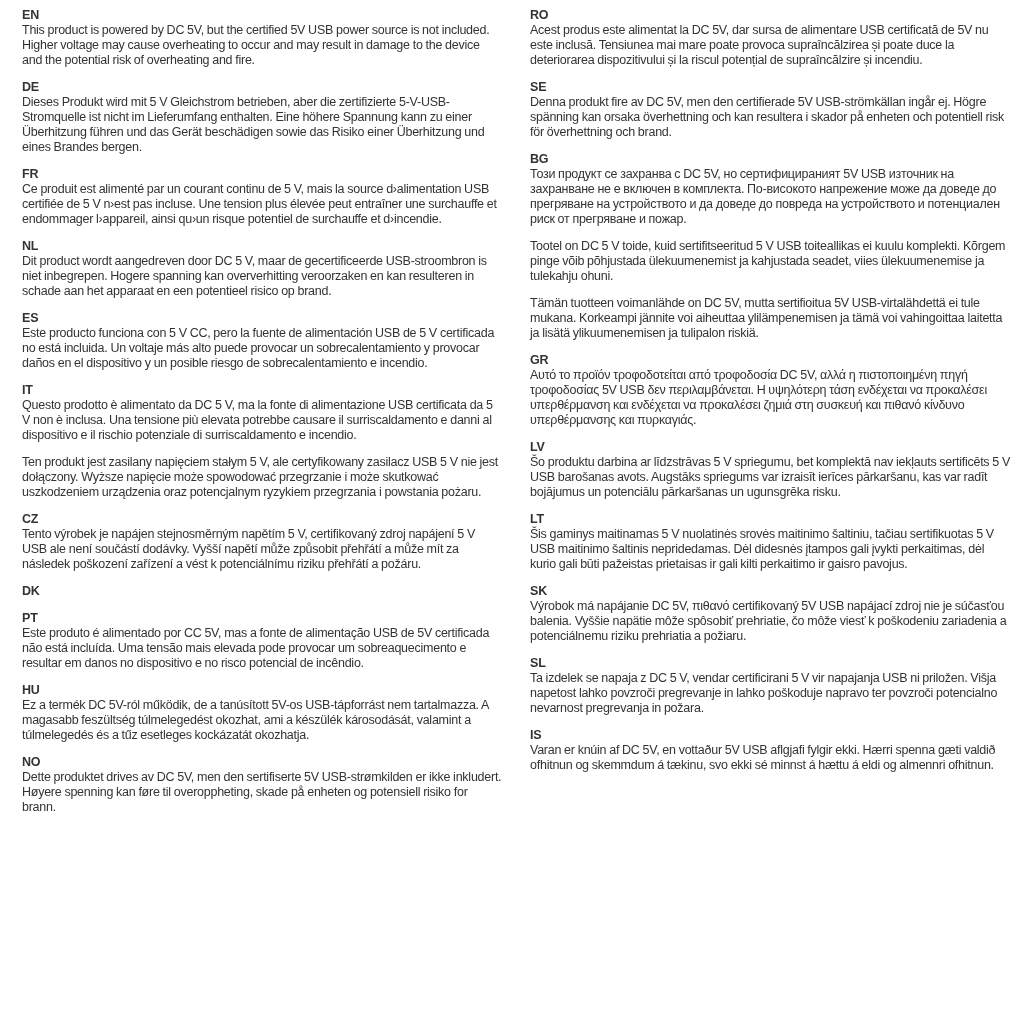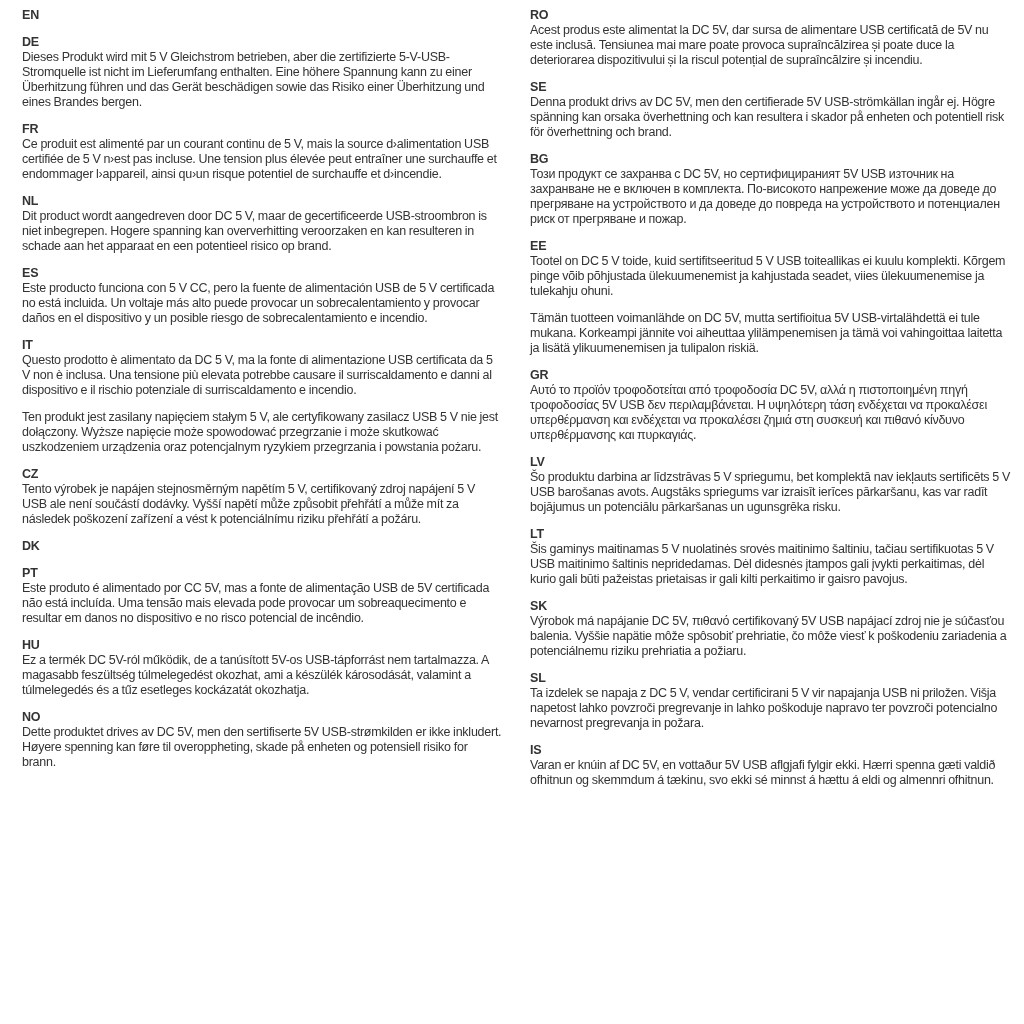--- a/index.html
+++ b/index.html
@@ -42,20 +42,21 @@
     word-spacing: -0.3px;
   }
 </style>
 </head>
 <body>
 
 <div class="page">
   <div class="column">
       <div class="section">
         <div class="lang-code">EN</div>
+        <div class="lang-text">This product is powered by DC 5V, but the certified 5V USB power source is not included. Higher voltage may cause overheating to occur and may result in damage to the device and the potential risk of overheating and fire.</div>
       </div>
       <div class="section">
         <div class="lang-code">DE</div>
         <div class="lang-text">Dieses Produkt wird mit 5 V Gleichstrom betrieben, aber die zertifizierte 5-V-USB-Stromquelle ist nicht im Lieferumfang enthalten. Eine höhere Spannung kann zu einer Überhitzung führen und das Gerät beschädigen sowie das Risiko einer Überhitzung und eines Brandes bergen.</div>
       </div>
       <div class="section">
         <div class="lang-code">FR</div>
         <div class="lang-text">Ce produit est alimenté par un courant continu de 5 V, mais la source d›alimentation USB certifiée de 5 V n›est pas incluse. Une tension plus élevée peut entraîner une surchauffe et endommager l›appareil, ainsi qu›un risque potentiel de surchauffe et d›incendie.</div>
       </div>
       <div class="section">
@@ -93,28 +94,27 @@
         <div class="lang-text">Dette produktet drives av DC 5V, men den sertifiserte 5V USB-strømkilden er ikke inkludert. Høyere spenning kan føre til overoppheting, skade på enheten og potensiell risiko for brann.</div>
       </div>
     </div>
   <div class="column">
       <div class="section">
         <div class="lang-code">RO</div>
         <div class="lang-text">Acest produs este alimentat la DC 5V, dar sursa de alimentare USB certificată de 5V nu este inclusă. Tensiunea mai mare poate provoca supraîncălzirea și poate duce la deteriorarea dispozitivului și la riscul potențial de supraîncălzire și incendiu.</div>
       </div>
       <div class="section">
         <div class="lang-code">SE</div>
-        <div class="lang-text">Denna produkt drivs av DC 5V, men den certifierade 5V USB-strömkällan ingår ej. Högre spänning kan orsaka överhettning och kan resultera i skador på enheten och potentiell risk för överhettning och brand.</div>
+        <div class="lang-text">Denna produkt fire av DC 5V, men den certifierade 5V USB-strömkällan ingår ej. Högre spänning kan orsaka överhettning och kan resultera i skador på enheten och potentiell risk för överhettning och brand.</div>
       </div>
       <div class="section">
         <div class="lang-code">BG</div>
         <div class="lang-text">Този продукт се захранва с DC 5V, но сертифицираният 5V USB източник на захранване не е включен в комплекта. По-високото напрежение може да доведе до прегряване на устройството и да доведе до повреда на устройството и потенциален риск от прегряване и пожар.</div>
       </div>
       <div class="section">
-        <div class="lang-code">EE</div>
         <div class="lang-text">Tootel on DC 5 V toide, kuid sertifitseeritud 5 V USB toiteallikas ei kuulu komplekti. Kõrgem pinge võib põhjustada ülekuumenemist ja kahjustada seadet, viies ülekuumenemise ja tulekahju ohuni.</div>
       </div>
       <div class="section">
         <div class="lang-text">Tämän tuotteen voimanlähde on DC 5V, mutta sertifioitua 5V USB-virtalähdettä ei tule mukana. Korkeampi jännite voi aiheuttaa ylilämpenemisen ja tämä voi vahingoittaa laitetta ja lisätä ylikuumenemisen ja tulipalon riskiä.</div>
       </div>
       <div class="section">
         <div class="lang-code">GR</div>
         <div class="lang-text">Αυτό το προϊόν τροφοδοτείται από τροφοδοσία DC 5V, αλλά η πιστοποιημένη πηγή τροφοδοσίας 5V USB δεν περιλαμβάνεται. Η υψηλότερη τάση ενδέχεται να προκαλέσει υπερθέρμανση και ενδέχεται να προκαλέσει ζημιά στη συσκευή και πιθανό κίνδυνο υπερθέρμανσης και πυρκαγιάς.</div>
       </div>
       <div class="section">

